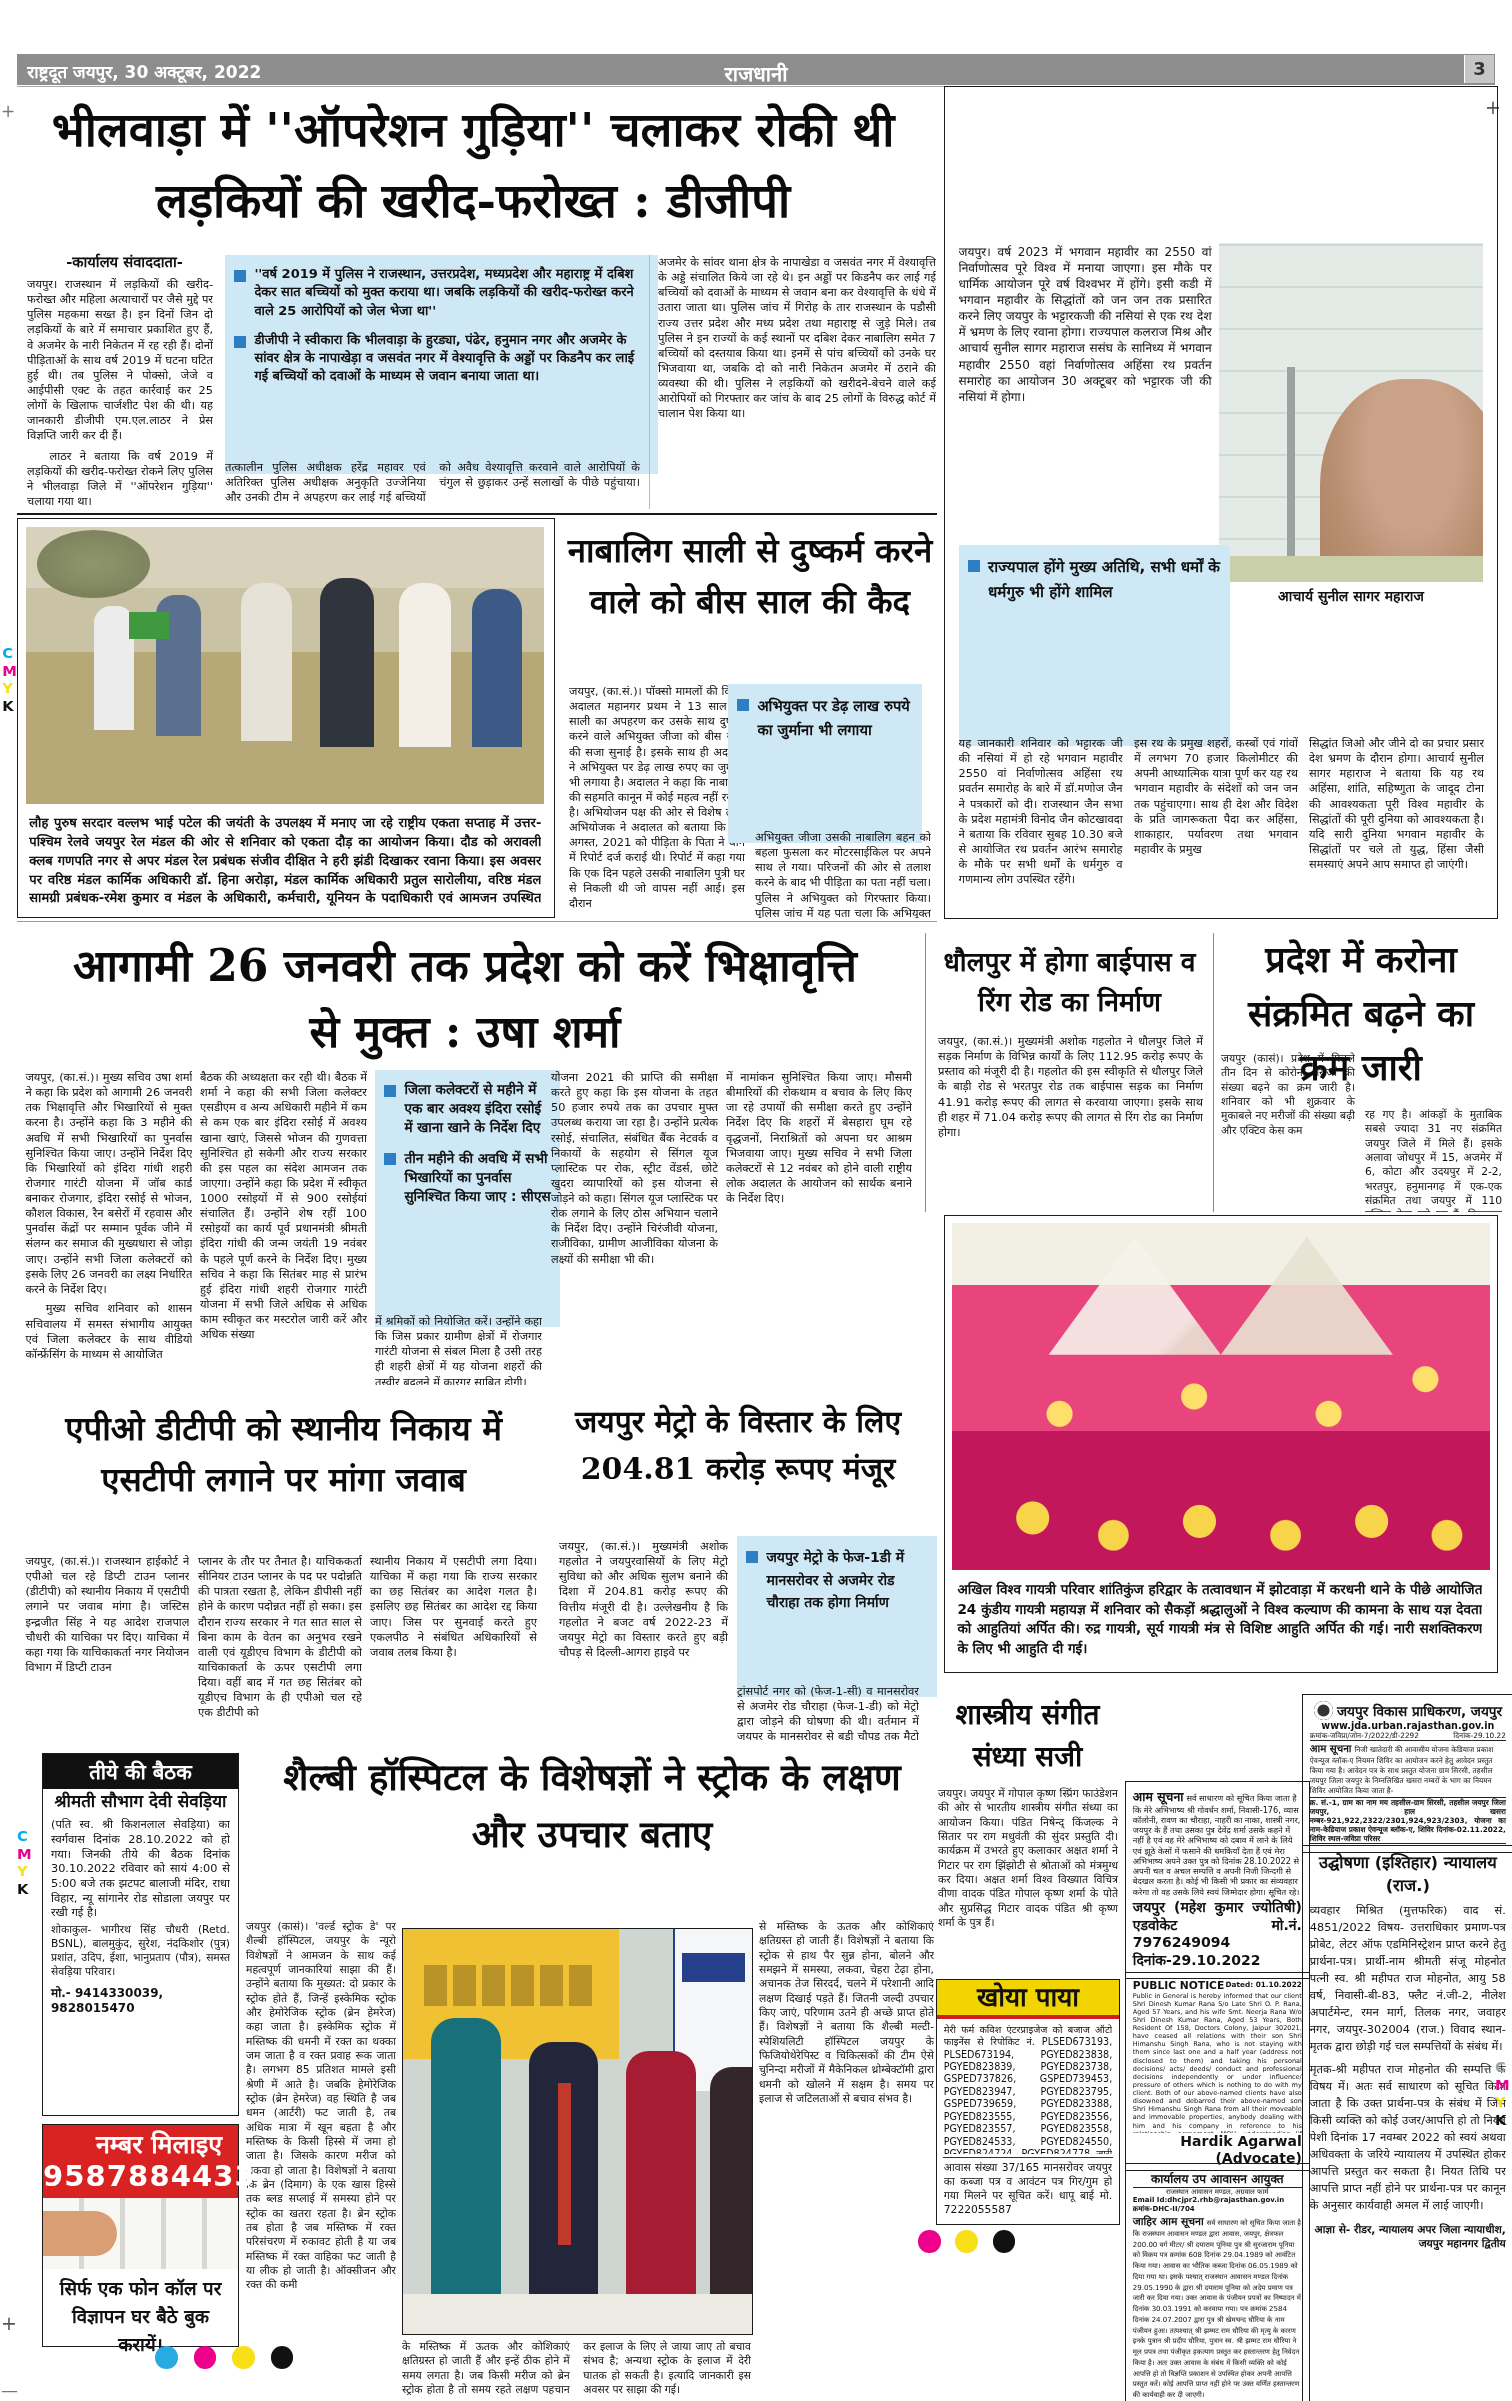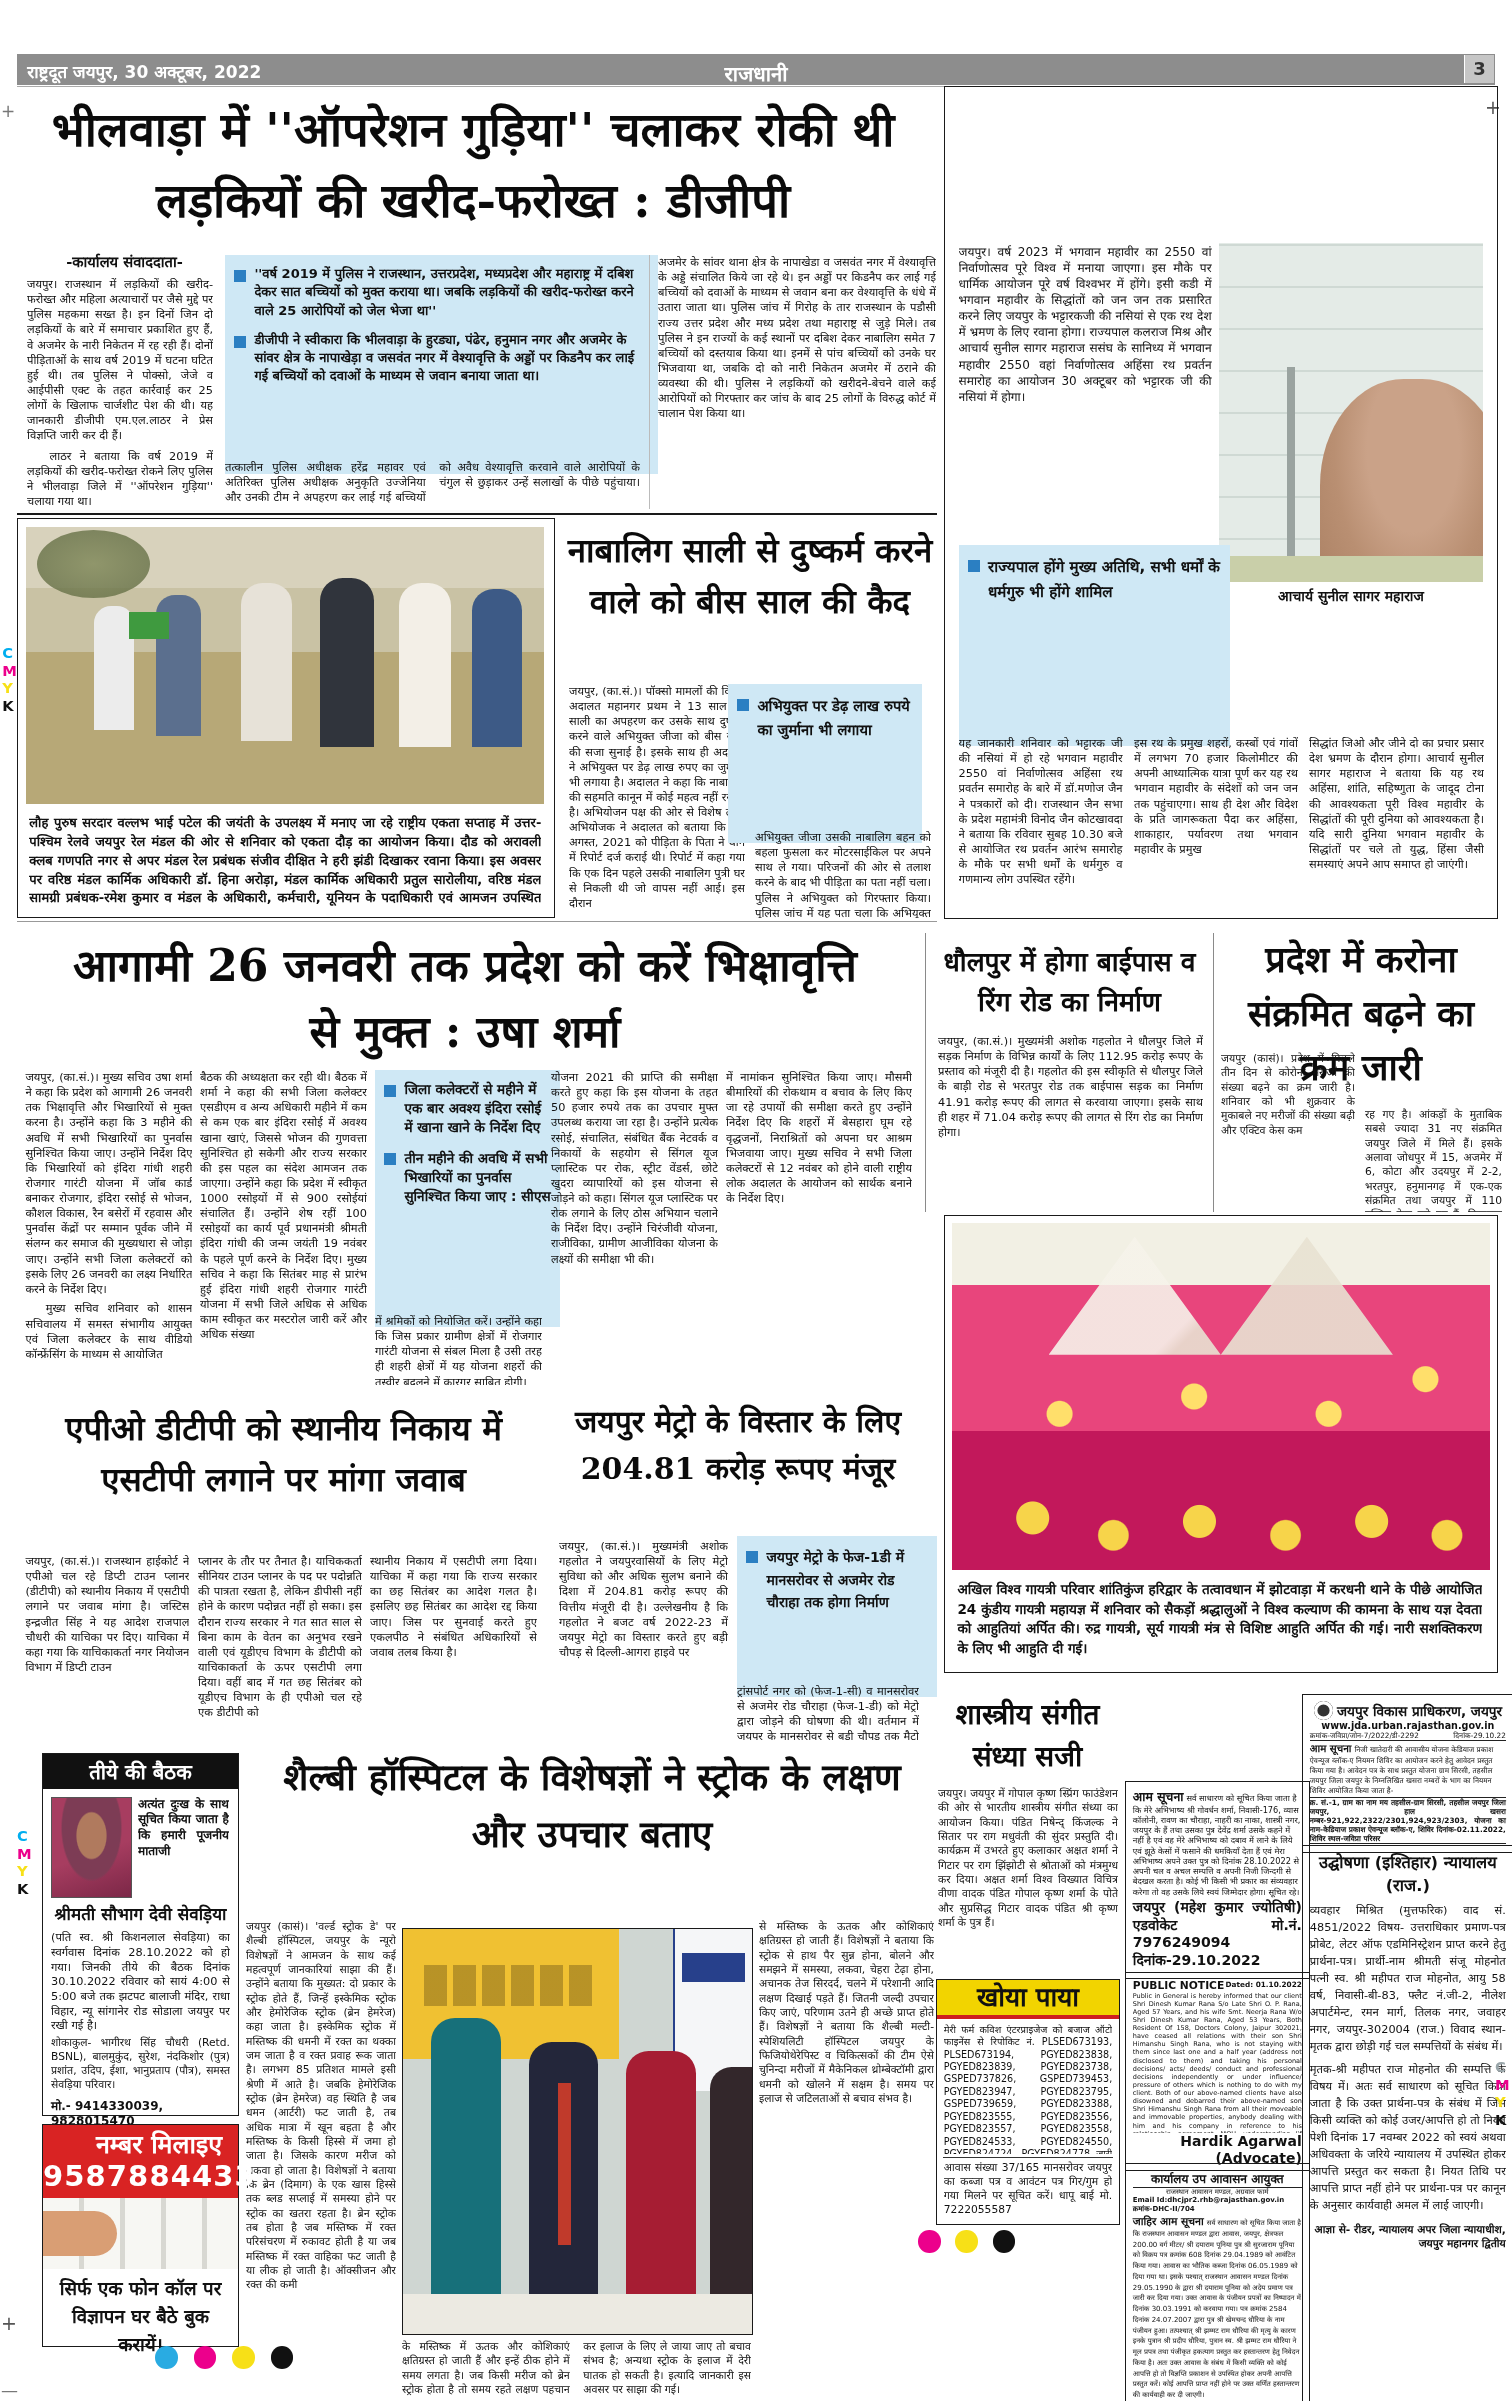--- a/index.html
+++ b/index.html
@@ -183,27 +183,20 @@
     <div style="position:absolute;right:-6%;bottom:0;width:18%;height:66%;background:#33272b;border-radius:21.5px 21.5px 0 0;"></div>
     <div style="position:absolute;left:0;bottom:0;width:100%;height:10%;background:#eceae2;"></div>
   </div>
   <div class="abs body-txt" style="left:402px;top:2340px;width:349px;height:59px;column-count:2;column-gap:13.6px;font-size:10.7px;">के मस्तिष्क में ऊतक और कोशिकाएं क्षतिग्रस्त हो जाती हैं और इन्हें ठीक होने में समय लगता है। जब किसी मरीज को ब्रेन स्ट्रोक होता है तो समय रहते लक्षण पहचान कर इलाज के लिए ले जाया जाए तो बचाव संभव है; अन्यथा स्ट्रोक के इलाज में देरी घातक हो सकती है। इत्यादि जानकारी इस अवसर पर साझा की गई।</div>
   <div class="abs body-txt" style="left:759px;top:1920px;width:175px;height:480px;font-size:10.7px;">से मस्तिष्क के ऊतक और कोशिकाएं क्षतिग्रस्त हो जाती हैं। विशेषज्ञों ने बताया कि स्ट्रोक से हाथ पैर सुन्न होना, बोलने और समझने में समस्या, लकवा, चेहरा टेढ़ा होना, अचानक तेज सिरदर्द, चलने में परेशानी आदि लक्षण दिखाई पड़ते हैं। जितनी जल्दी उपचार किए जाएं, परिणाम उतने ही अच्छे प्राप्त होते हैं। विशेषज्ञों ने बताया कि शैल्बी मल्टी-स्पेशियलिटी हॉस्पिटल जयपुर के फिजियोथेरेपिस्ट व चिकित्सकों की टीम ऐसे चुनिन्दा मरीजों में मैकेनिकल थ्रोम्बेक्टॉमी द्वारा धमनी को खोलने में सक्षम है। समय पर इलाज से जटिलताओं से बचाव संभव है।</div>
 
   <div class="abs boxed" style="left:42px;top:1753px;width:195px;height:361px;">
     <div style="background:#111;color:#fff;text-align:center;font-weight:700;font-size:20.3px;padding:3.4px 0;">
       <span>तीये की बैठक</span>
     </div>
-    <div style="position:relative;height:113px;">
-      <div class="photo" style="position:absolute;left:8px;top:8px;width:79px;height:99px;border:1.1px solid #555;background:
-        radial-gradient(ellipse at 50% 38%,#b07a5e 0 26%,transparent 28%),
-        radial-gradient(ellipse at 50% 30%,#7d3c55 0 52%,transparent 55%),
-        linear-gradient(160deg,#a73d60 0 55%,#7b2747 100%);"></div>
-      <div class="body-sm" style="position:absolute;left:95px;top:8px;width:91px;height:99px;font-size:12px;font-weight:700;">अत्यंत दुःख के साथ सूचित किया जाता है कि हमारी पूजनीय माताजी</div>
-    </div>
     <div style="text-align:center;font-weight:700;font-size:17px;line-height:1.35;margin-top:1.1px;">श्रीमती सौभाग देवी सेवड़िया</div>
     <div class="body-sm" style="margin:5.6px 8px 0 8px;font-size:11.3px;height:101px;">(पति स्व. श्री किशनलाल सेवड़िया) का स्वर्गवास दिनांक 28.10.2022 को हो गया। जिनकी तीये की बैठक दिनांक 30.10.2022 रविवार को सायं 4:00 से 5:00 बजे तक झटपट बालाजी मंदिर, राधा विहार, न्यू सांगानेर रोड सोडाला जयपुर पर रखी गई है।</div>
     <div class="body-sm" style="margin:3.4px 8px 0 8px;font-size:10.7px;height:59px;">शोकाकुल- भागीरथ सिंह चौधरी (Retd. BSNL), बालमुकुंद, सुरेश, नंदकिशोर (पुत्र) प्रशांत, उदिप, ईशा, भानुप्रताप (पौत्र), समस्त सेवड़िया परिवार।</div>
     <div style="margin:2.3px 8px;font-size:12px;font-weight:700;">मो.- 9414330039, 9828015470</div>
   </div>
 
   <div class="abs boxed" style="left:42px;top:2124px;width:195px;height:221px;">
     <div style="background:#d92323;color:#fff;text-align:center;padding:4.5px 0 5.6px 0;">
       <div style="font-weight:700;font-size:25px;line-height:1.2;padding-left:37px;">नम्बर मिलाइए</div>
       <div style="font-weight:700;font-size:29px;line-height:1.15;letter-spacing:1.1px;">9587884433</div>

